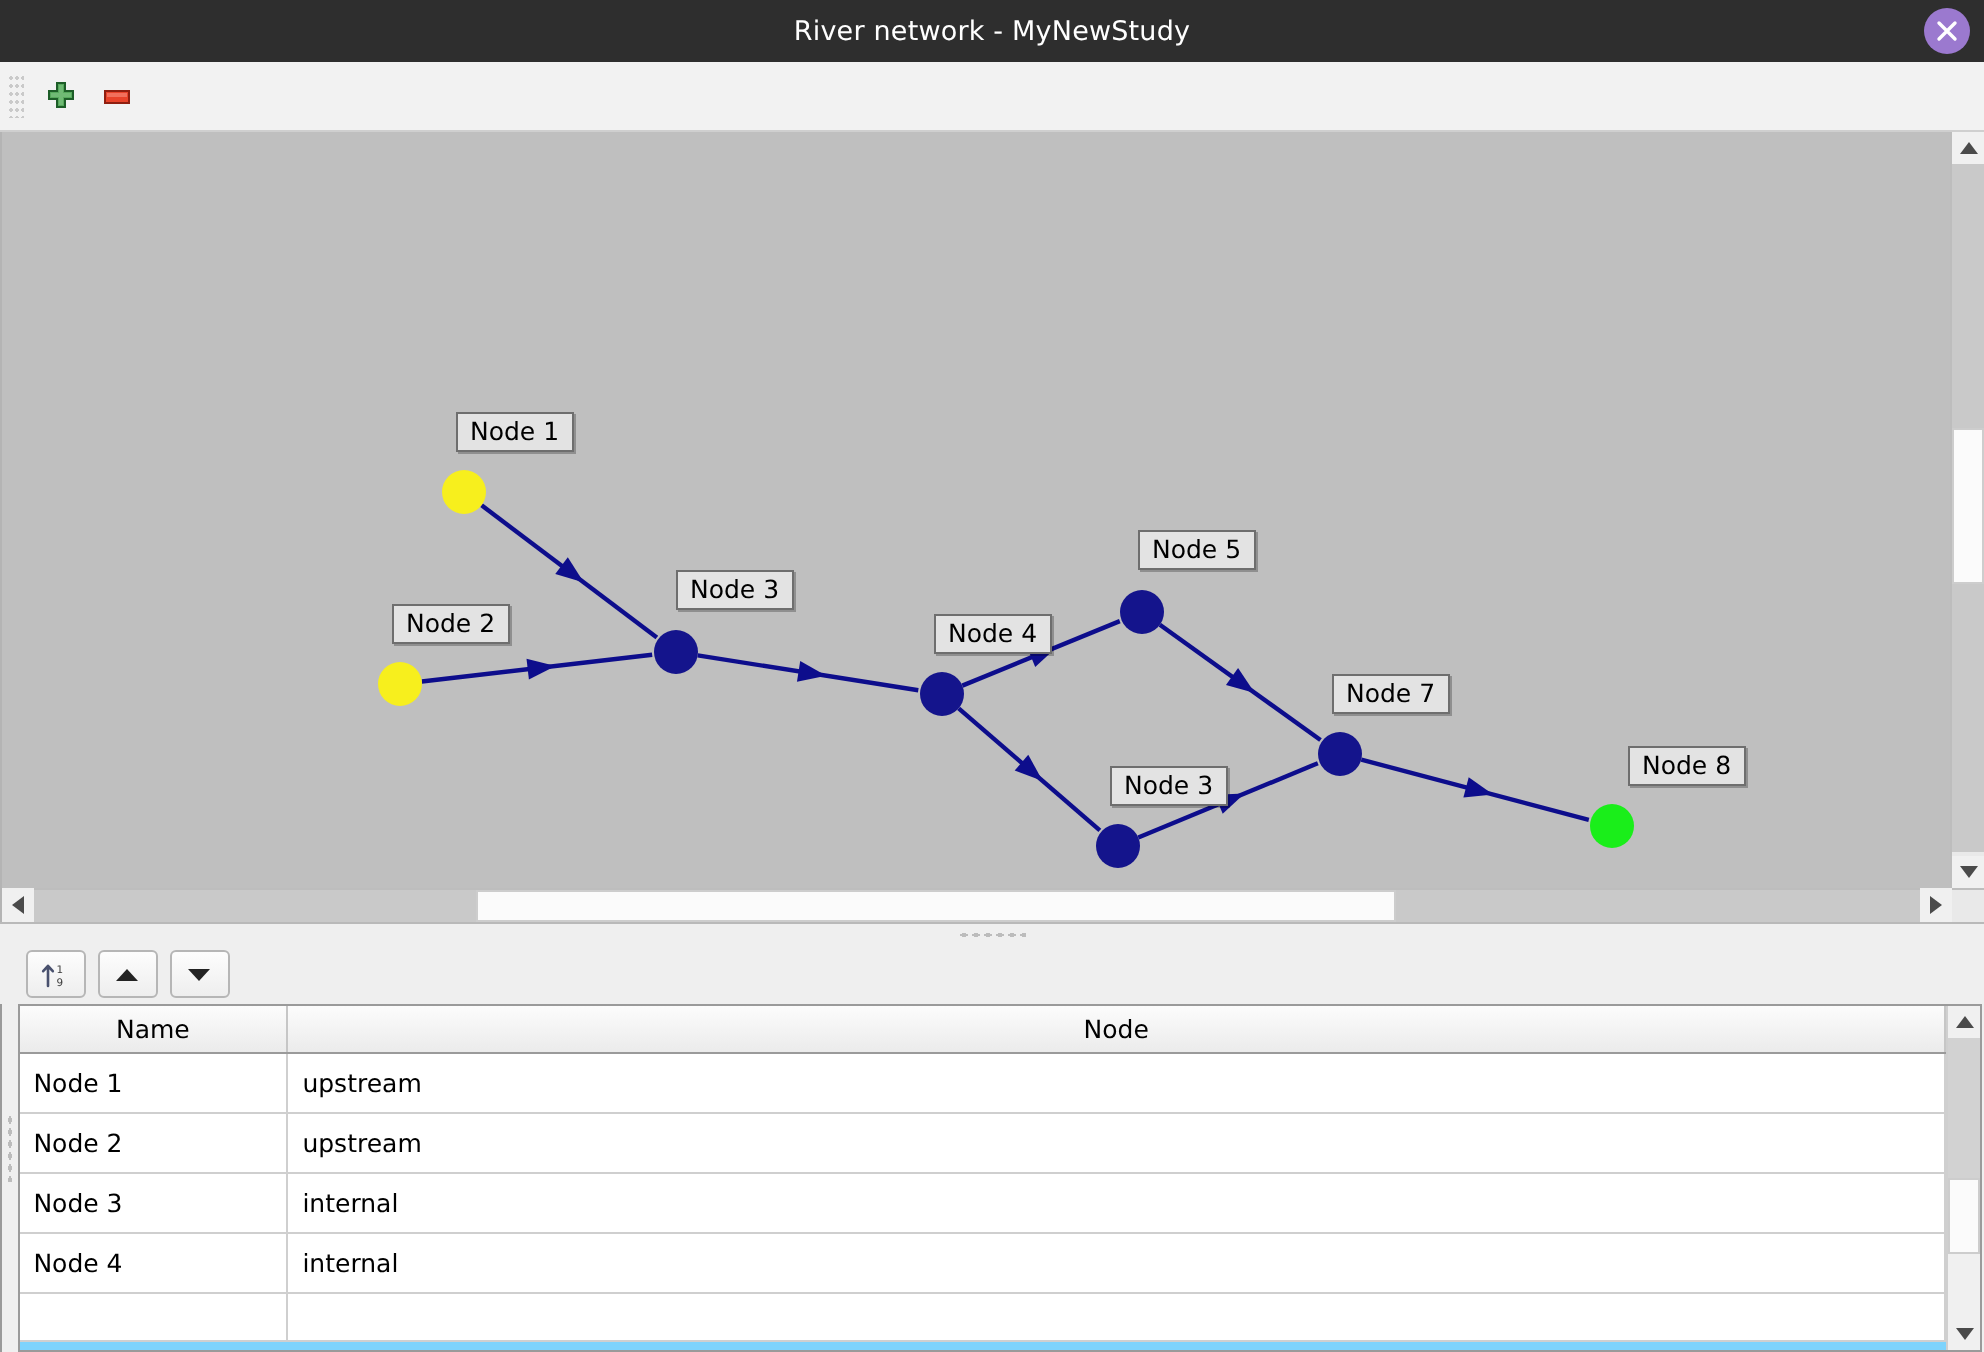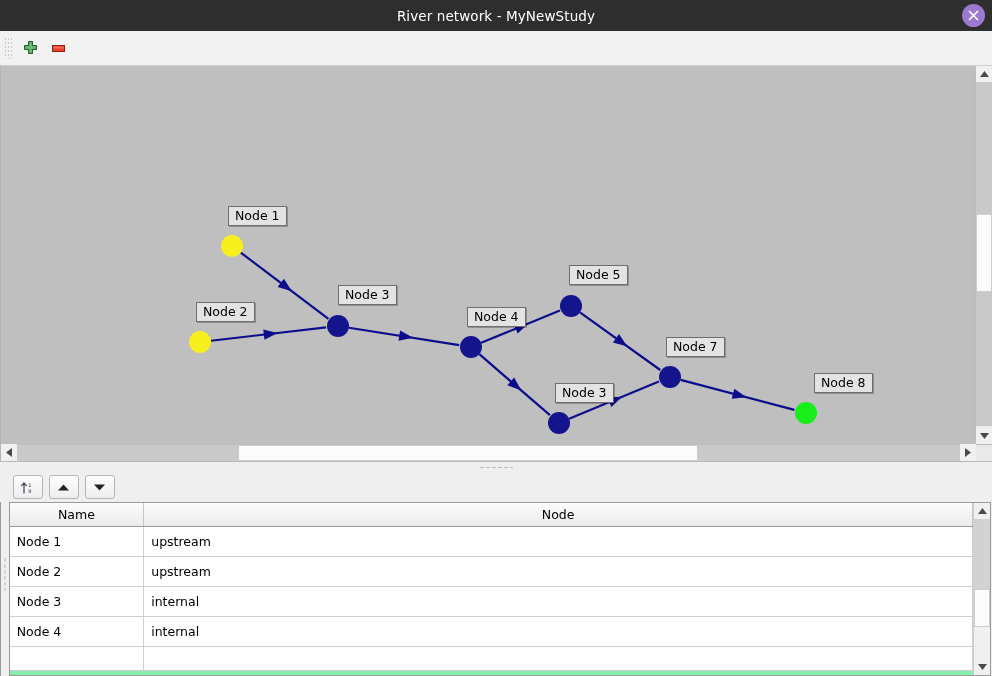--- a/index.html
+++ b/index.html
@@ -193,21 +193,21 @@
     cursor: pointer;
     padding: 0;
   }
   .pt-btn svg { display:block; }
 
   
   .table-wrap {
     flex: 1 1 auto;
     position: relative;
     border: 1px solid #9a9a9a;
-    background: #86efac;
+    background: #7dd3fc;
     overflow: hidden;
     margin: 0 1px 0 0;
     min-height: 0;
   }
   table.grid {
     border-collapse: collapse;
     table-layout: fixed;
     width: calc(100% - 17px);
     font-size: 12.5px;
   }

